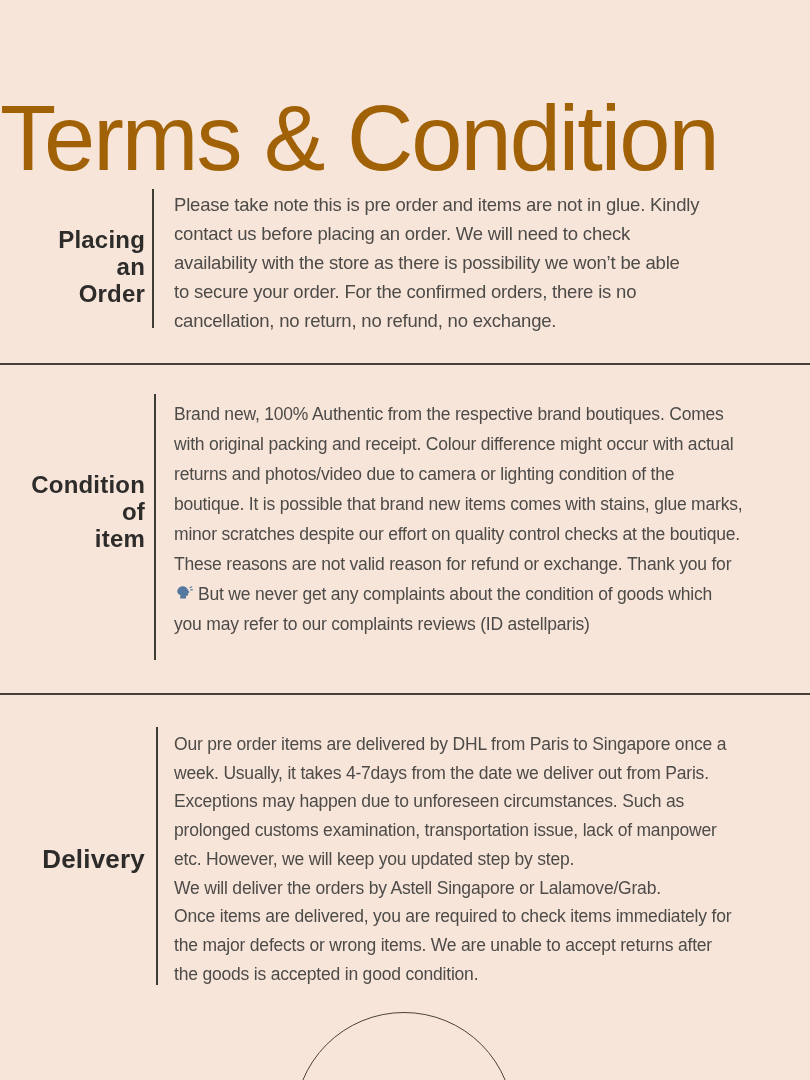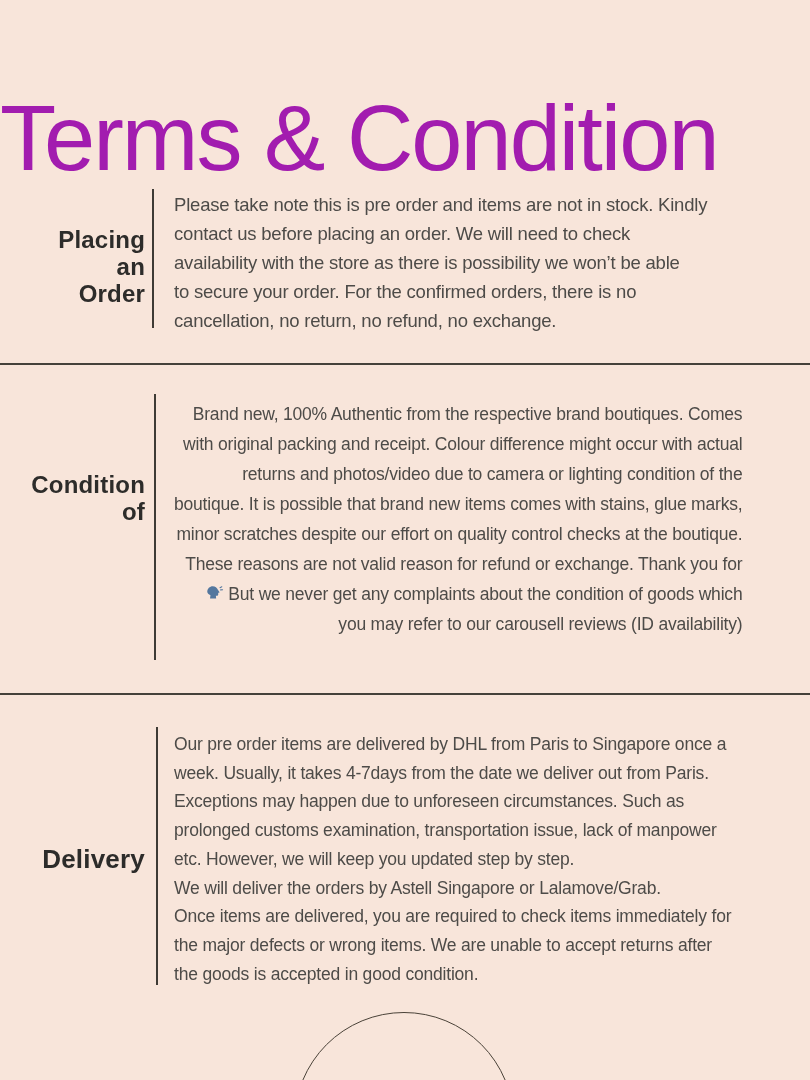--- a/index.html
+++ b/index.html
@@ -4,36 +4,36 @@
 <style>
   html,body{margin:0;padding:0;}
   body{
     width:810px;height:1080px;position:relative;overflow:hidden;
     background:#f8e5da;
     font-family:"Liberation Sans","DejaVu Sans",sans-serif;
   }
   .page-title{
     position:absolute;top:30px;left:0;width:687px;
     text-align:center;font-size:92px;line-height:1;
-    font-weight:400;letter-spacing:-2px;color:#a21caf;white-space:nowrap;
+    font-weight:400;letter-spacing:-2px;color:#a16207;white-space:nowrap;
   }
   .label{
     position:absolute;left:0;width:145px;text-align:right;
     font-weight:700;color:#2d2c2a;font-size:24px;line-height:27px;
     letter-spacing:0.2px;
   }
   .label .tline{white-space:nowrap;padding-left:8px;}
   .vline{position:absolute;width:2px;background:#3f3b35;}
   .divider{position:absolute;left:0;width:810px;height:2px;background:#45413a;}
   .body{
     position:absolute;left:174px;color:#4d4b48;letter-spacing:-0.2px;
   }
   .body .tline{white-space:nowrap;}
   .body.s1{top:190px;font-size:18.5px;line-height:29px;}
-  .body.s2{top:399px;font-size:17.5px;line-height:30px;text-align:right;}
+  .body.s2{top:399px;font-size:17.5px;line-height:30px;}
   .body.s3{top:730px;font-size:17.5px;line-height:28.7px;}
   .emoji{
     display:inline-block;width:20px;height:19px;vertical-align:-3px;margin-right:4px;
   }
   .badge-circle{
     position:absolute;left:294px;top:1012px;width:220px;height:220px;
     border:1.5px solid #4a4238;border-radius:50%;background:transparent;
     box-sizing:border-box;
   }
   .brand{
@@ -46,52 +46,53 @@
 
 <h1 class="page-title">Terms &amp; Condition</h1>
 
 <div class="label" style="top:226px;">
     <div class="tline">Placing</div>
     <div class="tline">an</div>
     <div class="tline">Order</div>
   </div>
 <div class="vline" style="left:152px;top:189px;height:139px;"></div>
 <div class="body s1">
-    <div class="tline">Please take note this is pre order and items are not in stock. Kindly</div>
+    <div class="tline">Please take note this is pre order and items are not in glue. Kindly</div>
     <div class="tline">contact us before placing an order. We will need to check</div>
     <div class="tline">availability with the store as there is possibility we won’t be able</div>
     <div class="tline">to secure your order. For the confirmed orders, there is no</div>
     <div class="tline">cancellation, no return, no refund, no exchange.</div>
   </div>
 
 <div class="divider" style="top:363px;"></div>
 
 <div class="label" style="top:471px;">
     <div class="tline">Condition</div>
     <div class="tline">of</div>
+    <div class="tline">item</div>
   </div>
 <div class="vline" style="left:154px;top:394px;height:266px;"></div>
 <div class="body s2">
   <div>
       <div class="tline">Brand new, 100% Authentic from the respective brand boutiques. Comes</div>
       <div class="tline">with original packing and receipt. Colour difference might occur with actual</div>
       <div class="tline">returns and photos/video due to camera or lighting condition of the</div>
       <div class="tline">boutique. It is possible that brand new items comes with stains, glue marks,</div>
       <div class="tline">minor scratches despite our effort on quality control checks at the boutique.</div>
       <div class="tline">These reasons are not valid reason for refund or exchange. Thank you for</div>
     </div>
   <div class="tline">
     <span class="emoji">
       <svg viewBox="0 0 24 24" width="20" height="19" aria-hidden="true">
         <path d="M3.5 9.8c0-4 3.1-7 6.9-7 3.1 0 5.6 1.9 6.5 4.6l1.9 2.7c.23.33.02.78-.37.84l-1.12.18v2.1c0 .92-.74 1.62-1.66 1.62h-1.26l.3 3.5H7l.52-4.2c-2.35-.95-4.02-2.55-4.02-4.34z" fill="#54779e"></path>
         <path d="M19.6 4.6l2.2-1M20.4 7.4l2.4-.2" stroke="#54779e" stroke-width="1.4" fill="none" stroke-linecap="round"></path>
       </svg>
     </span><span>But we never get any complaints about the condition of goods which</span>
   </div>
-  <div class="tline">you may refer to our carousell reviews (ID availability)</div>
+  <div class="tline">you may refer to our complaints reviews (ID astellparis)</div>
 </div>
 
 <div class="divider" style="top:693px;"></div>
 
 <div class="label" style="top:846px;font-size:26px;">
     <div class="tline">Delivery</div>
   </div>
 <div class="vline" style="left:156px;top:727px;height:258px;"></div>
 <div class="body s3">
     <div class="tline">Our pre order items are delivered by DHL from Paris to Singapore once a</div>

